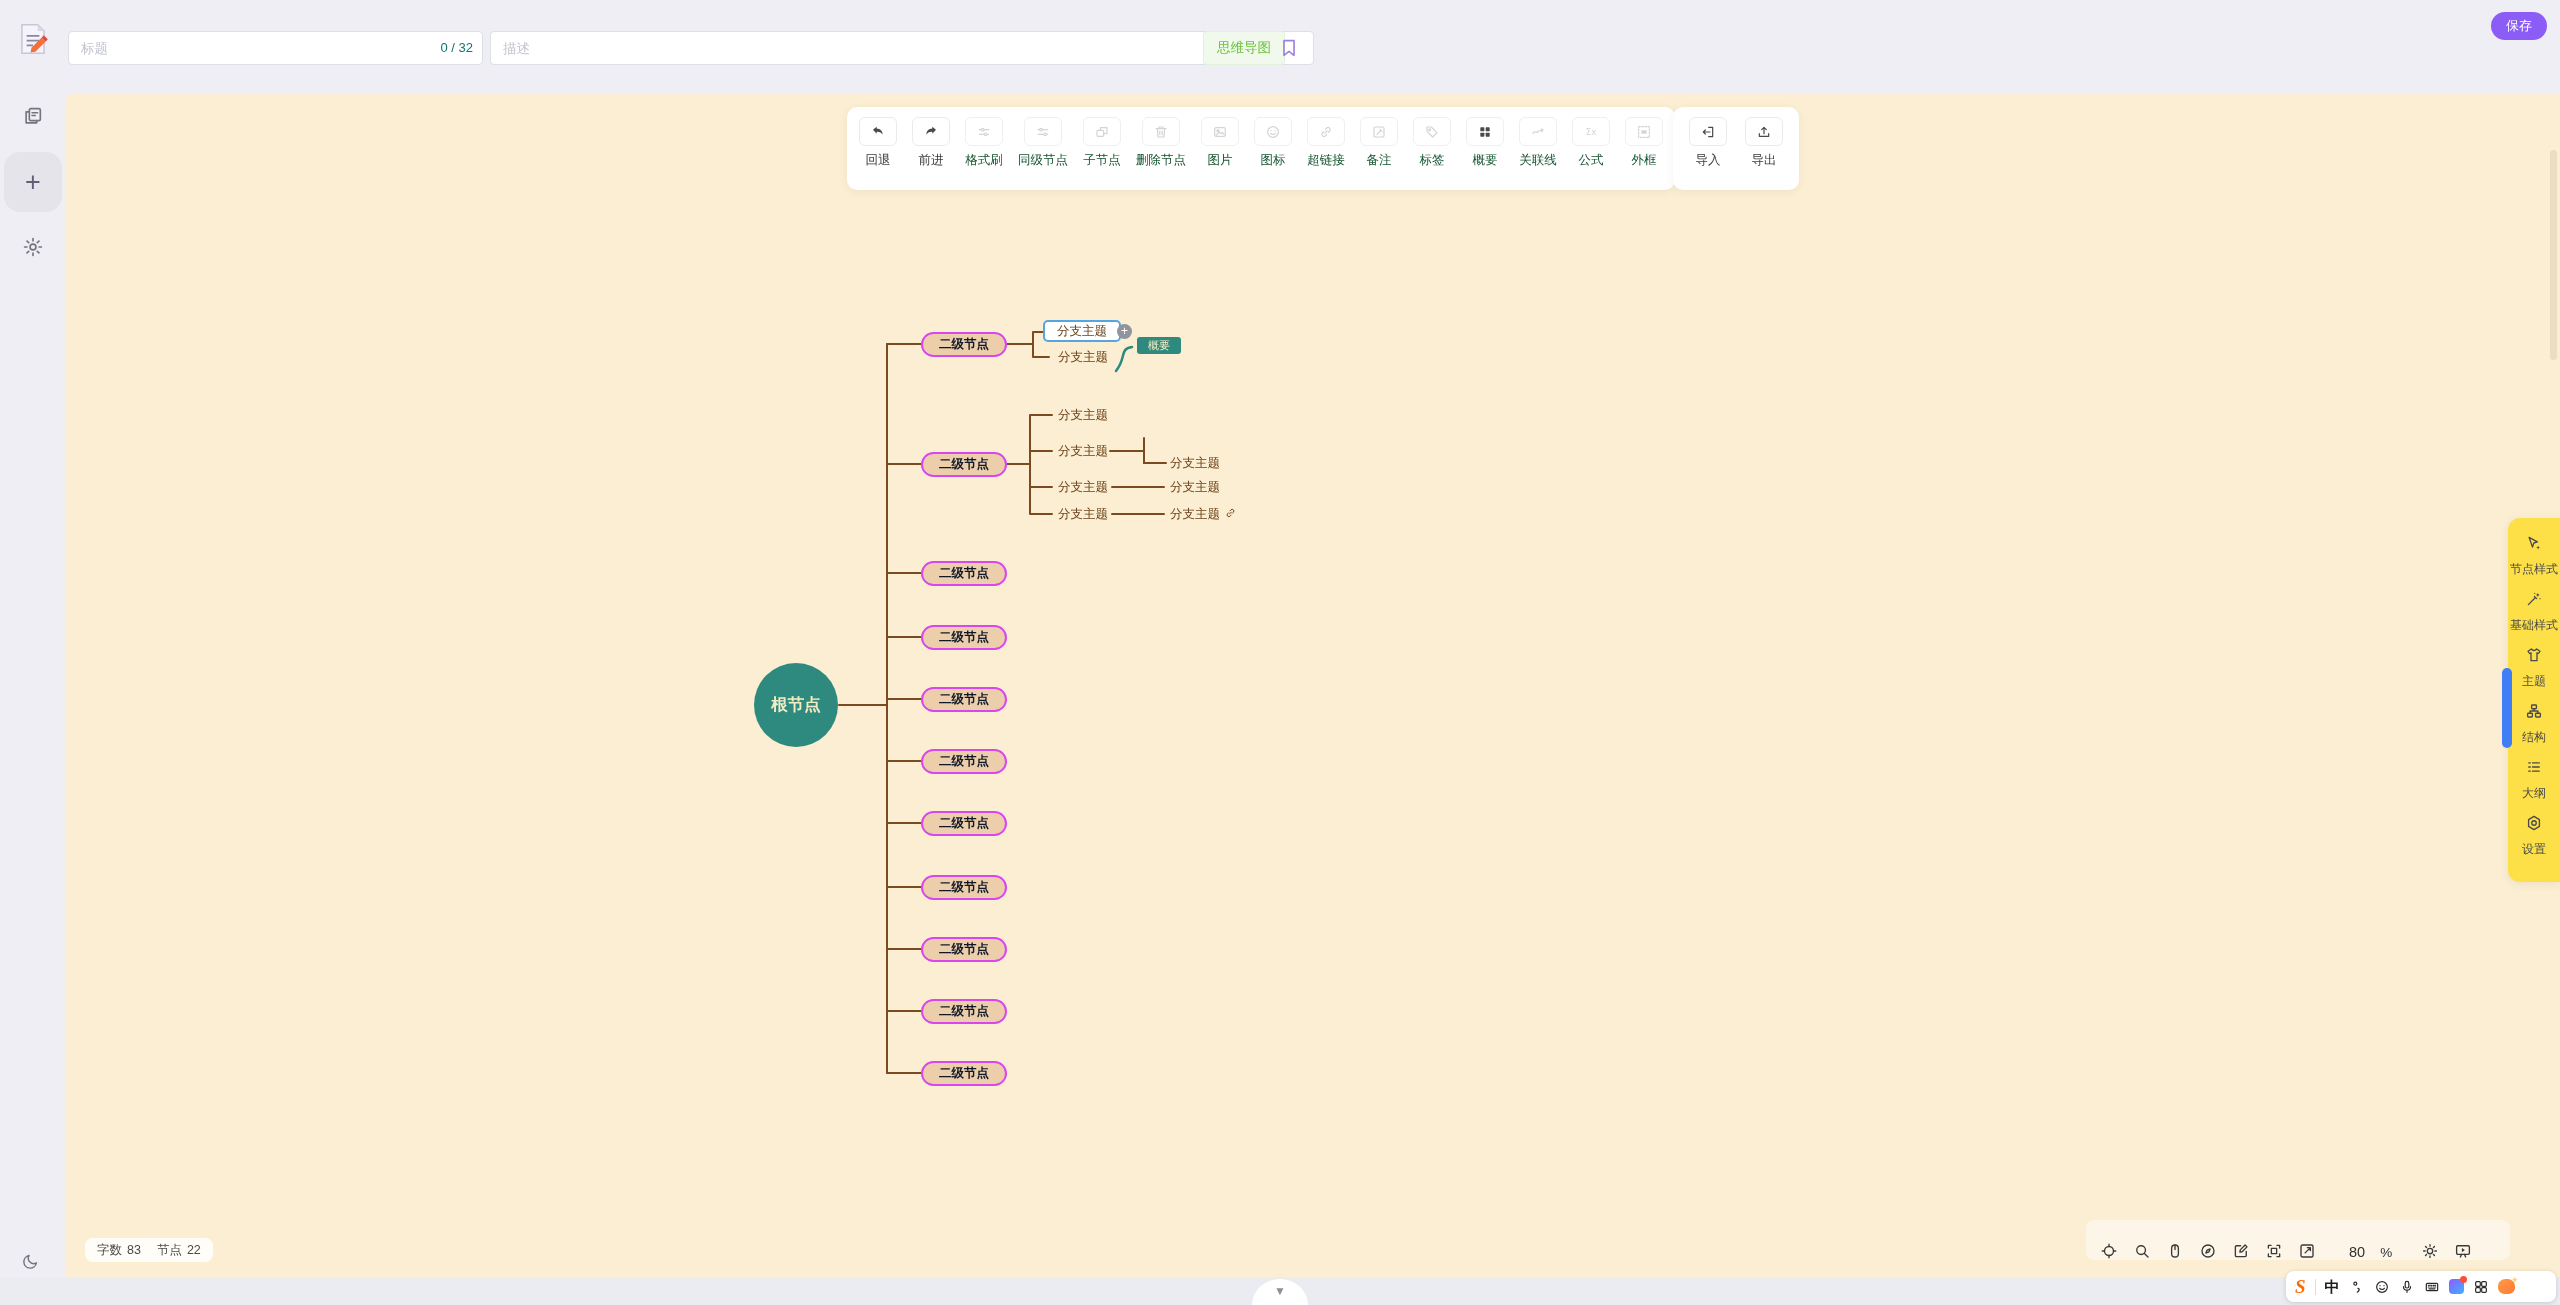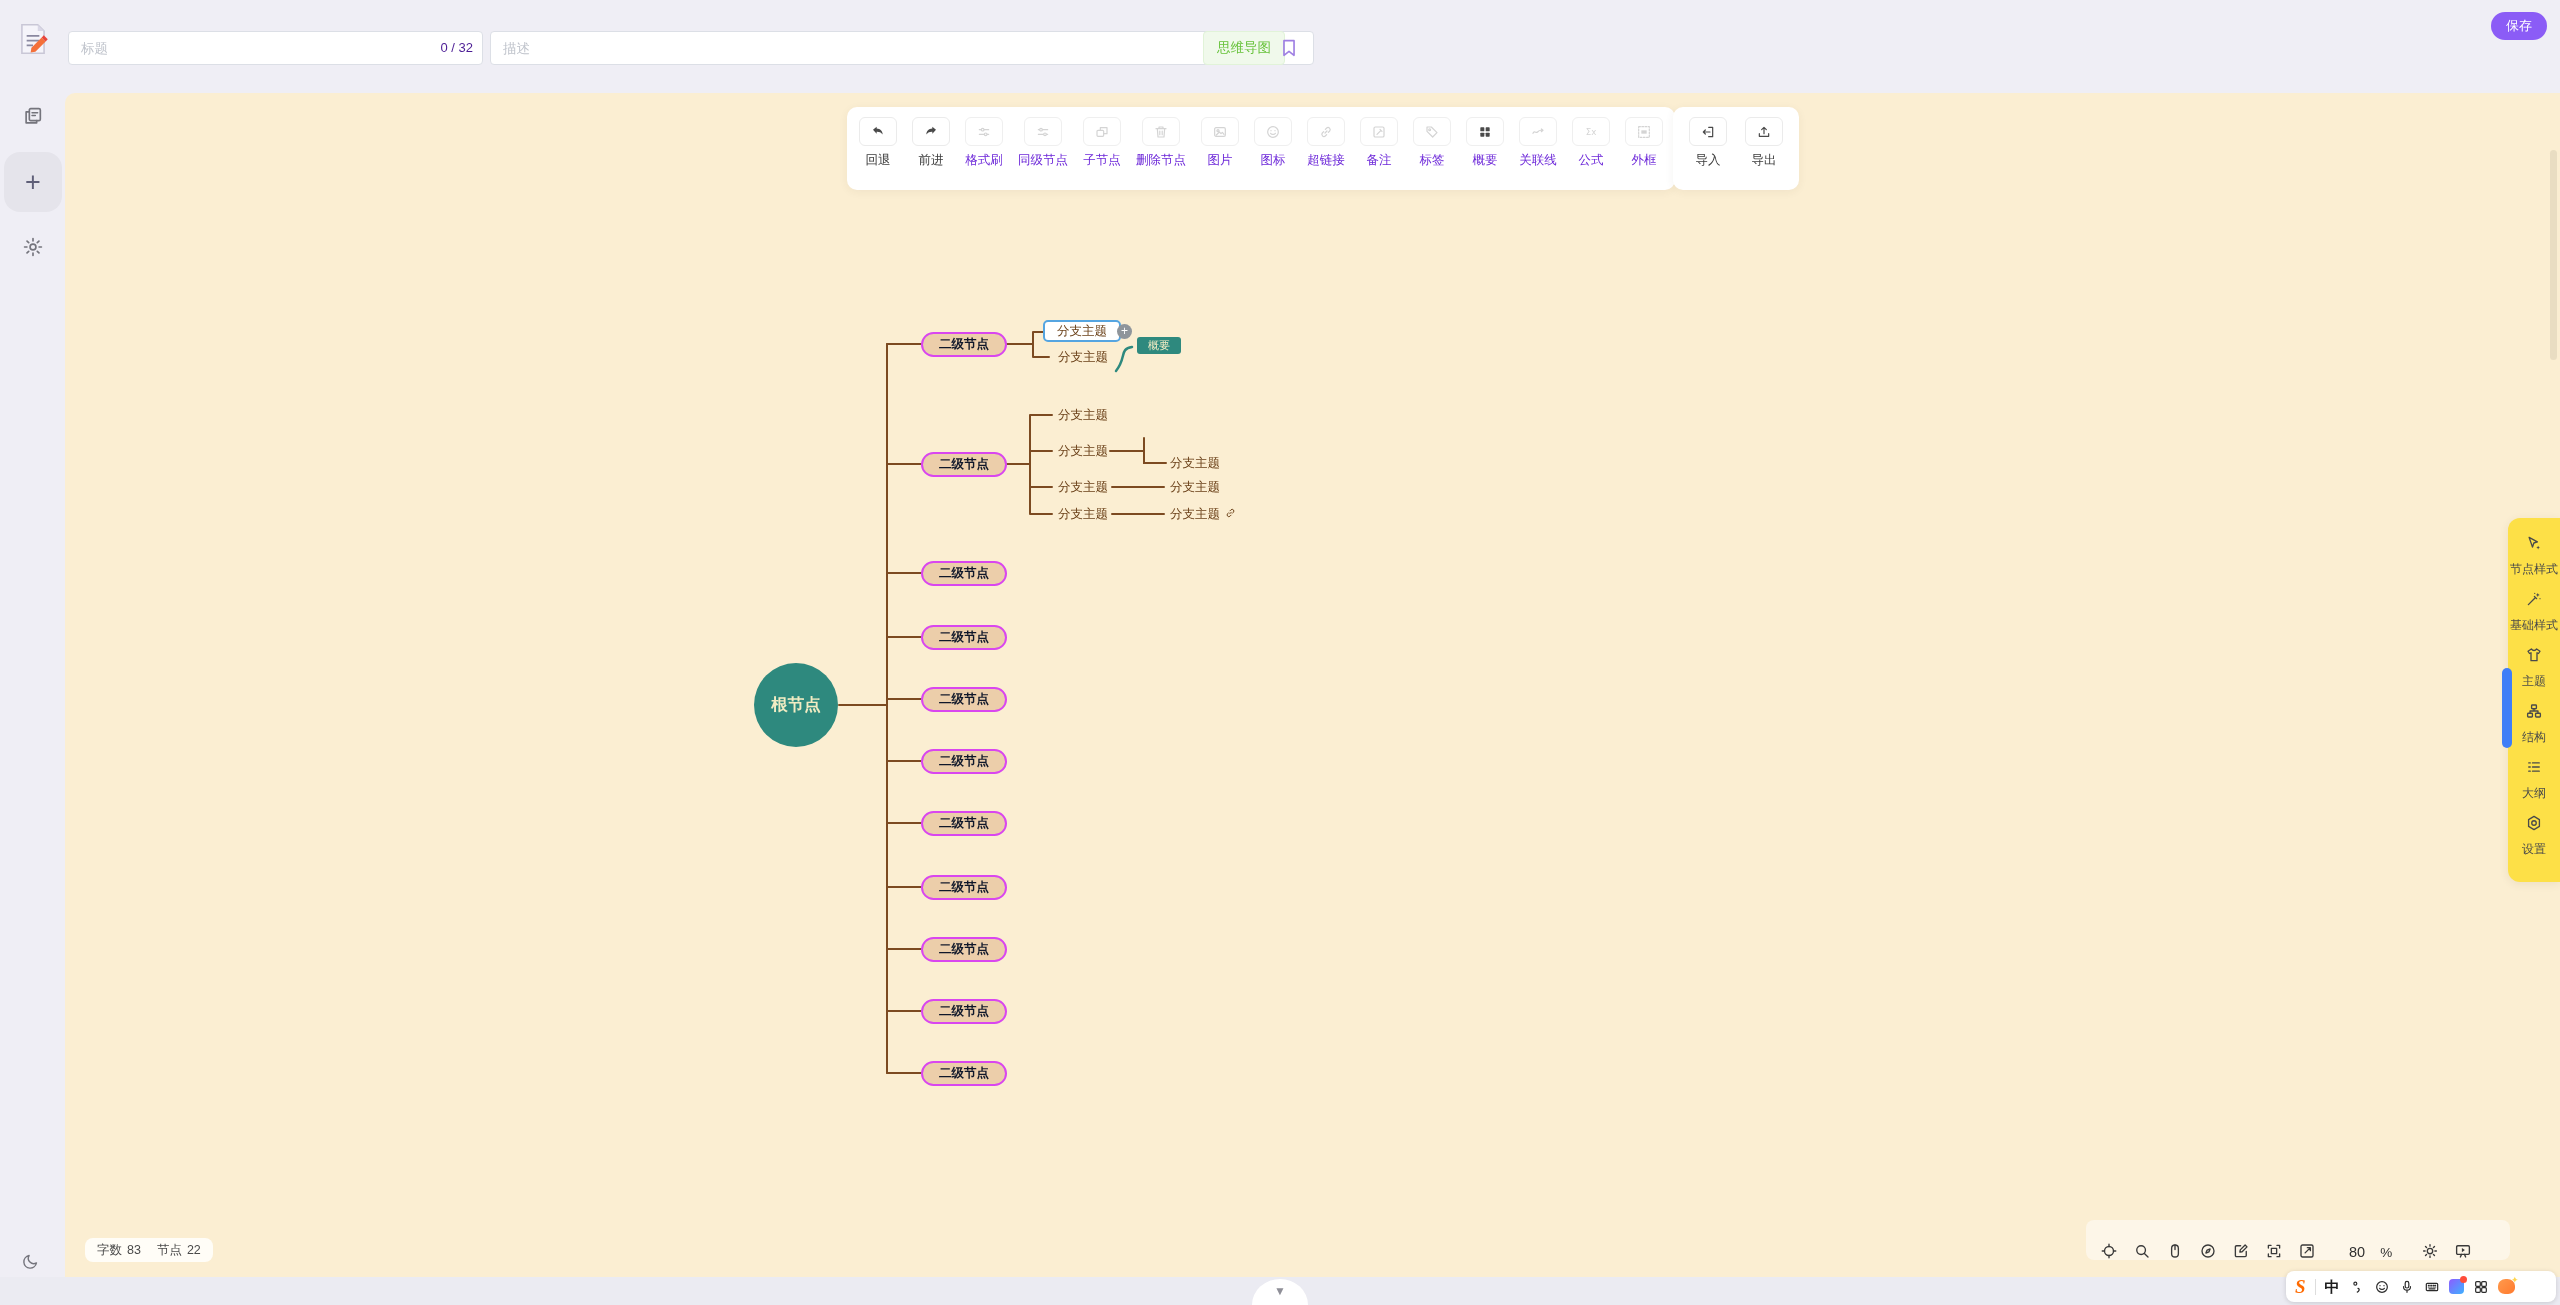--- a/index.html
+++ b/index.html
@@ -12,21 +12,21 @@
   .abs{position:absolute;}
   
   #canvas{left:65px;top:93px;right:0;bottom:28px;background:#fbeed2;border-radius:10px 0 0 0;}
   #scroll-thumb{right:3px;top:150px;width:7px;height:210px;background:#e9ddc2;border-radius:4px;}
   
   .tb-input-wrap{top:31px;height:34px;}
   .tb-input{width:100%;height:34px;box-sizing:border-box;border:1px solid #dcdfe6;border-radius:4px;
     background:#fff;padding:1px 70px 0 12px;font-size:13.5px;color:#606266;outline:none;font-family:inherit;}
   .tb-input.noc{padding-right:12px;}
   .tb-input::placeholder{color:#bfc3cb;}
-  #title-counter{position:absolute;right:10px;top:0;line-height:34px;font-size:13px;color:#4c1d95;}
+  #title-counter{position:absolute;right:10px;top:0;line-height:34px;font-size:13px;color:#0f766e;}
   #map-type-badge{left:1203px;top:31px;height:32px;padding:0 13px;display:flex;align-items:center;
     background:#f0f9eb;border:1px solid #e1f3d8;border-radius:4px;color:#67c23a;font-size:13.5px;}
   #bookmark-btn{left:1278px;top:37px;width:22px;height:22px;color:#9f7fe3;}
   #save-btn{left:2491px;top:12px;width:56px;height:28px;border-radius:14px;background:#8b5cf6;color:#fff;
     font-size:13px;display:flex;align-items:center;justify-content:center;cursor:pointer;}
   
   .side-ic{width:22px;height:22px;color:#74747c;}
   #plus-wrap{left:4px;top:152px;width:58px;height:60px;border-radius:16px;background:#e5e4eb;
     display:flex;align-items:center;justify-content:center;}
   #plus-wrap span{font-size:27px;color:#5f5f78;font-weight:400;line-height:1;}
@@ -34,21 +34,21 @@
   .float-box{background:#fff;border-radius:10px;box-shadow:0 2px 10px rgba(60,50,30,.06);
     display:flex;align-items:flex-start;}
   #main-toolbar{left:847px;top:107px;height:73px;padding:10px 12px 0;gap:15px;}
   #io-toolbar{left:1673px;top:107px;height:73px;padding:10px 16px 0;gap:18px;}
   .tool-item{display:flex;flex-direction:column;align-items:center;cursor:pointer;min-width:36px;}
   .tool-icbox{width:36px;height:27px;border:1px solid #ebebeb;border-radius:6px;
     display:flex;align-items:center;justify-content:center;color:#4a4a4a;}
   .tool-icbox svg{width:16px;height:16px;}
   .tool-label{margin-top:6px;font-size:12.5px;color:#3c3c3c;white-space:nowrap;}
   .tool-item.disabled .tool-icbox{color:#d4d4d4;border-color:#efefef;}
-  .tool-item.disabled .tool-label{color:#6d28d9;}
+  .tool-item.disabled .tool-label{color:#14532d;}
   .tool-item.disabled.icon-dark .tool-icbox{color:#4a4a4a;}
   
   #map-svg{left:0;top:0;width:2560px;height:1305px;pointer-events:none;}
   #root-node{left:754px;top:663px;width:84px;height:84px;border-radius:50%;background:#2e897e;
     display:flex;align-items:center;justify-content:center;color:#f2ecc3;font-size:16.5px;font-weight:bold;cursor:pointer;}
   .pill{position:absolute;left:921px;width:86px;height:25px;box-sizing:border-box;background:#ecceaa;
     border:2px solid #d946ef;border-radius:13px;display:flex;align-items:center;justify-content:center;
     font-size:12.5px;font-weight:600;color:#0f172a;cursor:pointer;}
   .branch{position:absolute;transform:translateY(-50%);font-size:12.5px;color:#6b4119;font-weight:500;
     white-space:nowrap;cursor:pointer;display:flex;align-items:center;gap:4px;}

